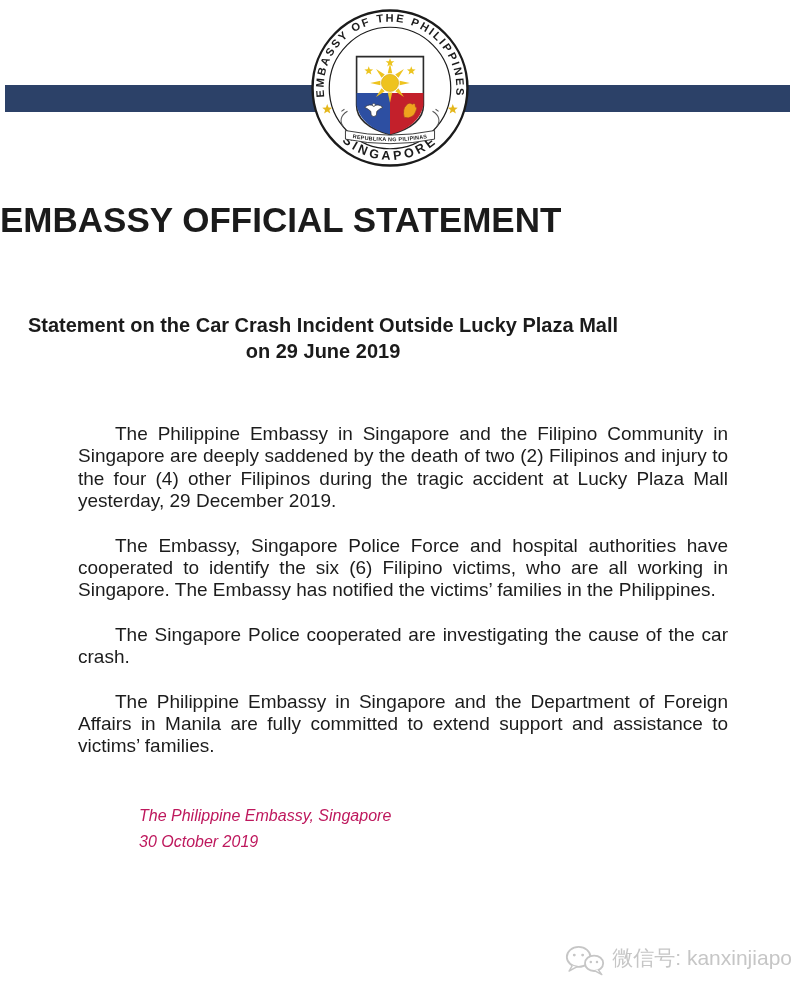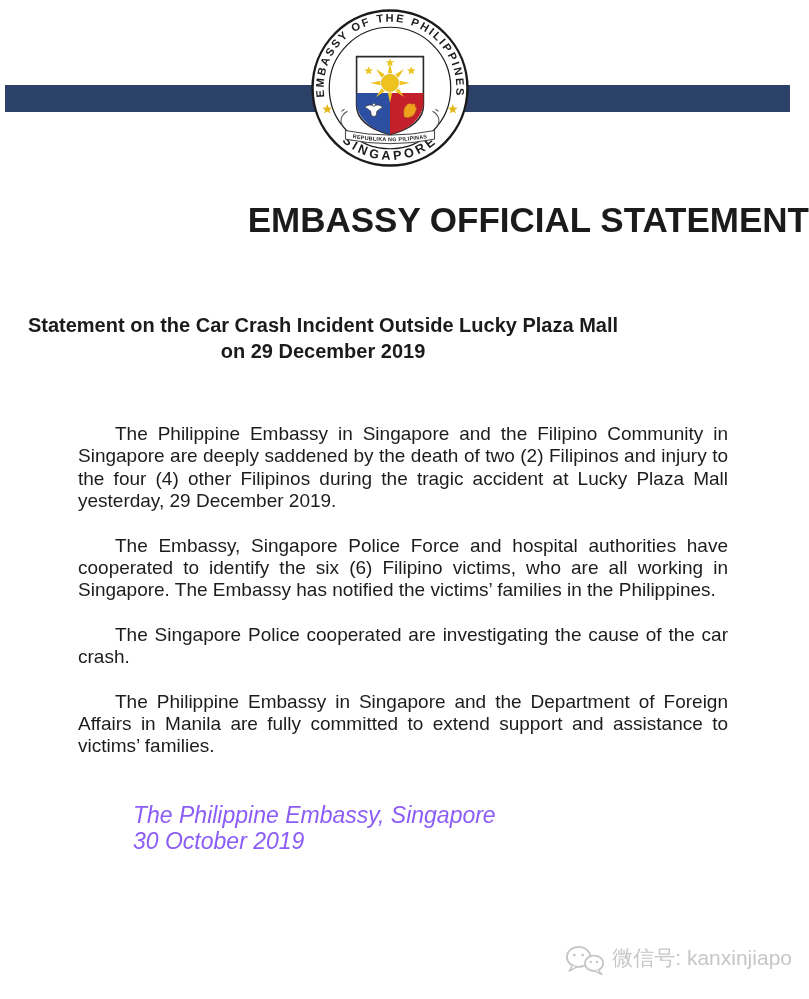--- a/index.html
+++ b/index.html
@@ -19,21 +19,21 @@
   }
   .seal{
     position:absolute;
     left:309px;top:6px;
     width:162px;height:162px;
   }
   .doc-title{
     position:absolute;
     left:0;top:201px;width:809px;
     margin:0;
-    text-align:right;
+    text-align:left;
     font-size:35px;font-weight:bold;
     line-height:38px;
     color:#1b1b1b;
     letter-spacing:0;
   }
   .doc-subtitle{
     position:absolute;
     left:0;top:312px;width:646px;
     text-align:center;
     font-size:20px;font-weight:bold;
@@ -48,25 +48,25 @@
   .doc-body p{
     margin:0 12px 22px 0;
     font-size:19px;
     line-height:22.4px;
     text-align:justify;
     text-indent:37px;
     color:#1c1c1c;
   }
   .signature{
     position:absolute;
-    left:133px;top:803px;
-    font-size:23px;
+    left:139px;top:803px;
+    font-size:16px;
     font-style:italic;
     line-height:25.5px;
-    color:#8b5cf6;
+    color:#be185d;
   }
   .watermark{
     position:absolute;
     top:944px;right:17px;
     display:flex;gap:7px;
     color:#c6c6c6;
     font-size:21px;
     text-shadow:1px 1px 0 rgba(255,255,255,0.85);
     user-select:none;
   }
@@ -156,21 +156,21 @@
           <textPath href="#arcBanner" startOffset="50%" text-anchor="middle">REPUBLIKA NG PILIPINAS</textPath>
         </text>
       </g>
     </svg>
   </div>
 
   <h1 class="doc-title">EMBASSY OFFICIAL STATEMENT</h1>
 
   <div class="doc-subtitle">
     <div>Statement on the Car Crash Incident Outside Lucky Plaza Mall</div>
-    <div>on 29 December 2019</div>
+    <div>on 29 June 2019</div>
   </div>
 
   <div class="doc-body">
     <p>The Philippine Embassy in Singapore and the Filipino Community in Singapore are deeply saddened by the death of two (2) Filipinos and injury to the four (4) other Filipinos during the tragic accident at Lucky Plaza Mall yesterday, 29 December 2019.</p>
     <p>The Embassy, Singapore Police Force and hospital authorities have cooperated to identify the six (6) Filipino victims, who are all working in Singapore. The Embassy has notified the victims’ families in the Philippines.</p>
     <p>The Singapore Police cooperated are investigating the cause of the car crash.</p>
     <p>The Philippine Embassy in Singapore and the Department of Foreign Affairs in Manila are fully committed to extend support and assistance to victims’ families.</p>
   </div>
 
   <div class="signature">

